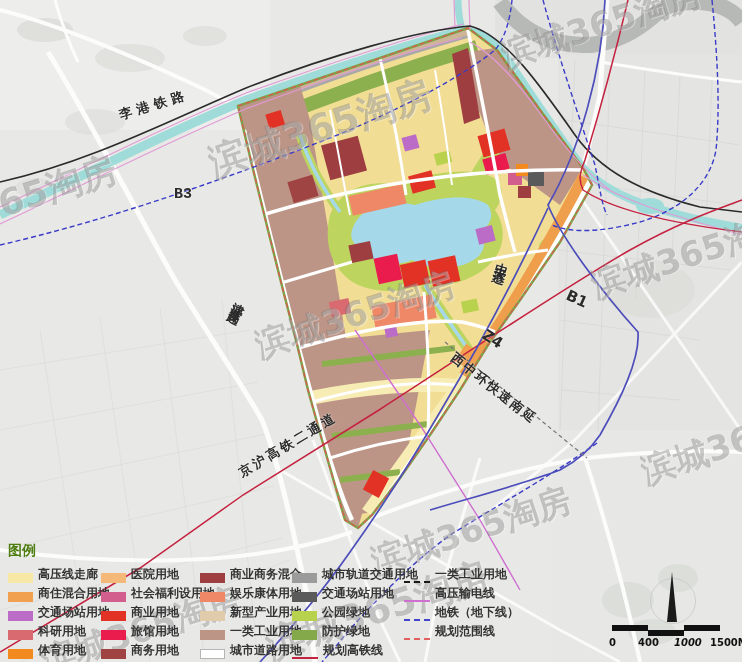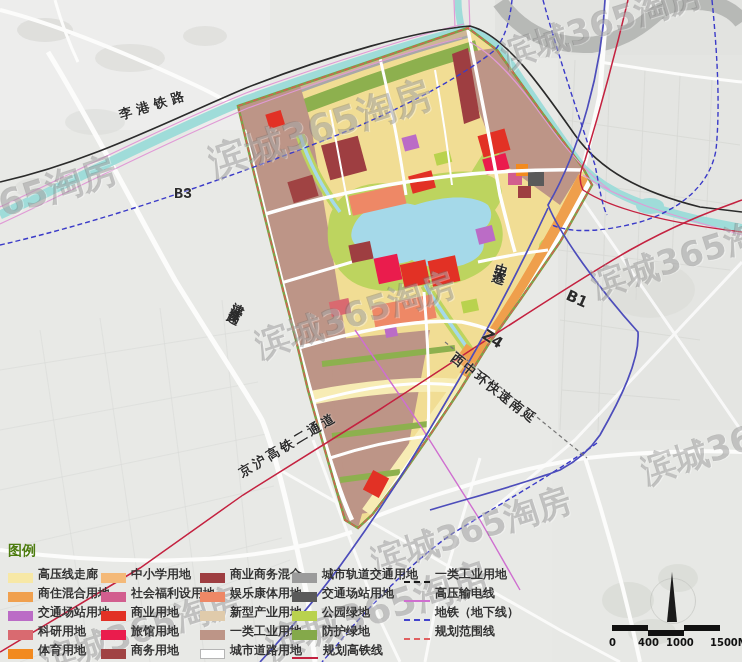--- a/index.html
+++ b/index.html
@@ -48,21 +48,21 @@
   .lg-line{width:26px;height:0;margin-right:5px;flex:none;}
   .lg-label{font-size:12px;font-weight:bold;color:#343434;}
   .scalebar{position:absolute;left:612px;top:625px;width:120px;}
   .sb-band{position:relative;height:11px;}
   .sb-seg{position:absolute;height:6px;background:#111;}
   .sb-s0{left:0;top:0;width:36px;}
   .sb-s1{left:36px;top:5px;width:36px;}
   .sb-s2{left:72px;top:0;width:36px;}
   .sb-ticks{position:relative;height:12px;font-size:10px;color:#111;font-weight:bold;}
   .sb-t{position:absolute;top:1px;}
-  .sb-t0{left:-3px;} .sb-t1{left:26px;} .sb-t2{left:54px;} .sb-t3{left:98px;}
+  .sb-t0{left:-3px;} .sb-t1{left:26px;} .sb-t2{left:62px;font-style:italic;} .sb-t3{left:98px;}
   .north{position:absolute;left:648px;top:566px;width:48px;height:60px;}
   .compass-circle{position:absolute;left:2px;top:12px;width:44px;height:44px;
     border:1px solid #c3c4c1;border-radius:50%;opacity:.7;}
   .needle{position:absolute;left:19px;top:6px;width:0;height:0;
     border-left:5px solid transparent;border-right:5px solid transparent;
     border-bottom:50px solid #1b1b1b;}
 </style>
 </head>
 <body>
 
@@ -269,21 +269,21 @@
             <span class="lg-label">科研用地</span>
           </div>
           <div class="lg-row">
             <span class="lg-swatch" style="background: rgb(242, 138, 31);"></span>
             <span class="lg-label">体育用地</span>
           </div>
         </div>
         <div class="lg-col lg-col1">
           <div class="lg-row">
             <span class="lg-swatch" style="background: rgb(244, 185, 120);"></span>
-            <span class="lg-label">中小学用地</span>
+            <span class="lg-label">医院用地</span>
           </div>
           <div class="lg-row">
             <span class="lg-swatch" style="background: rgb(210, 94, 142);"></span>
             <span class="lg-label">社会福利设用地</span>
           </div>
           <div class="lg-row">
             <span class="lg-swatch" style="background: rgb(226, 49, 37);"></span>
             <span class="lg-label">商业用地</span>
           </div>
           <div class="lg-row">

